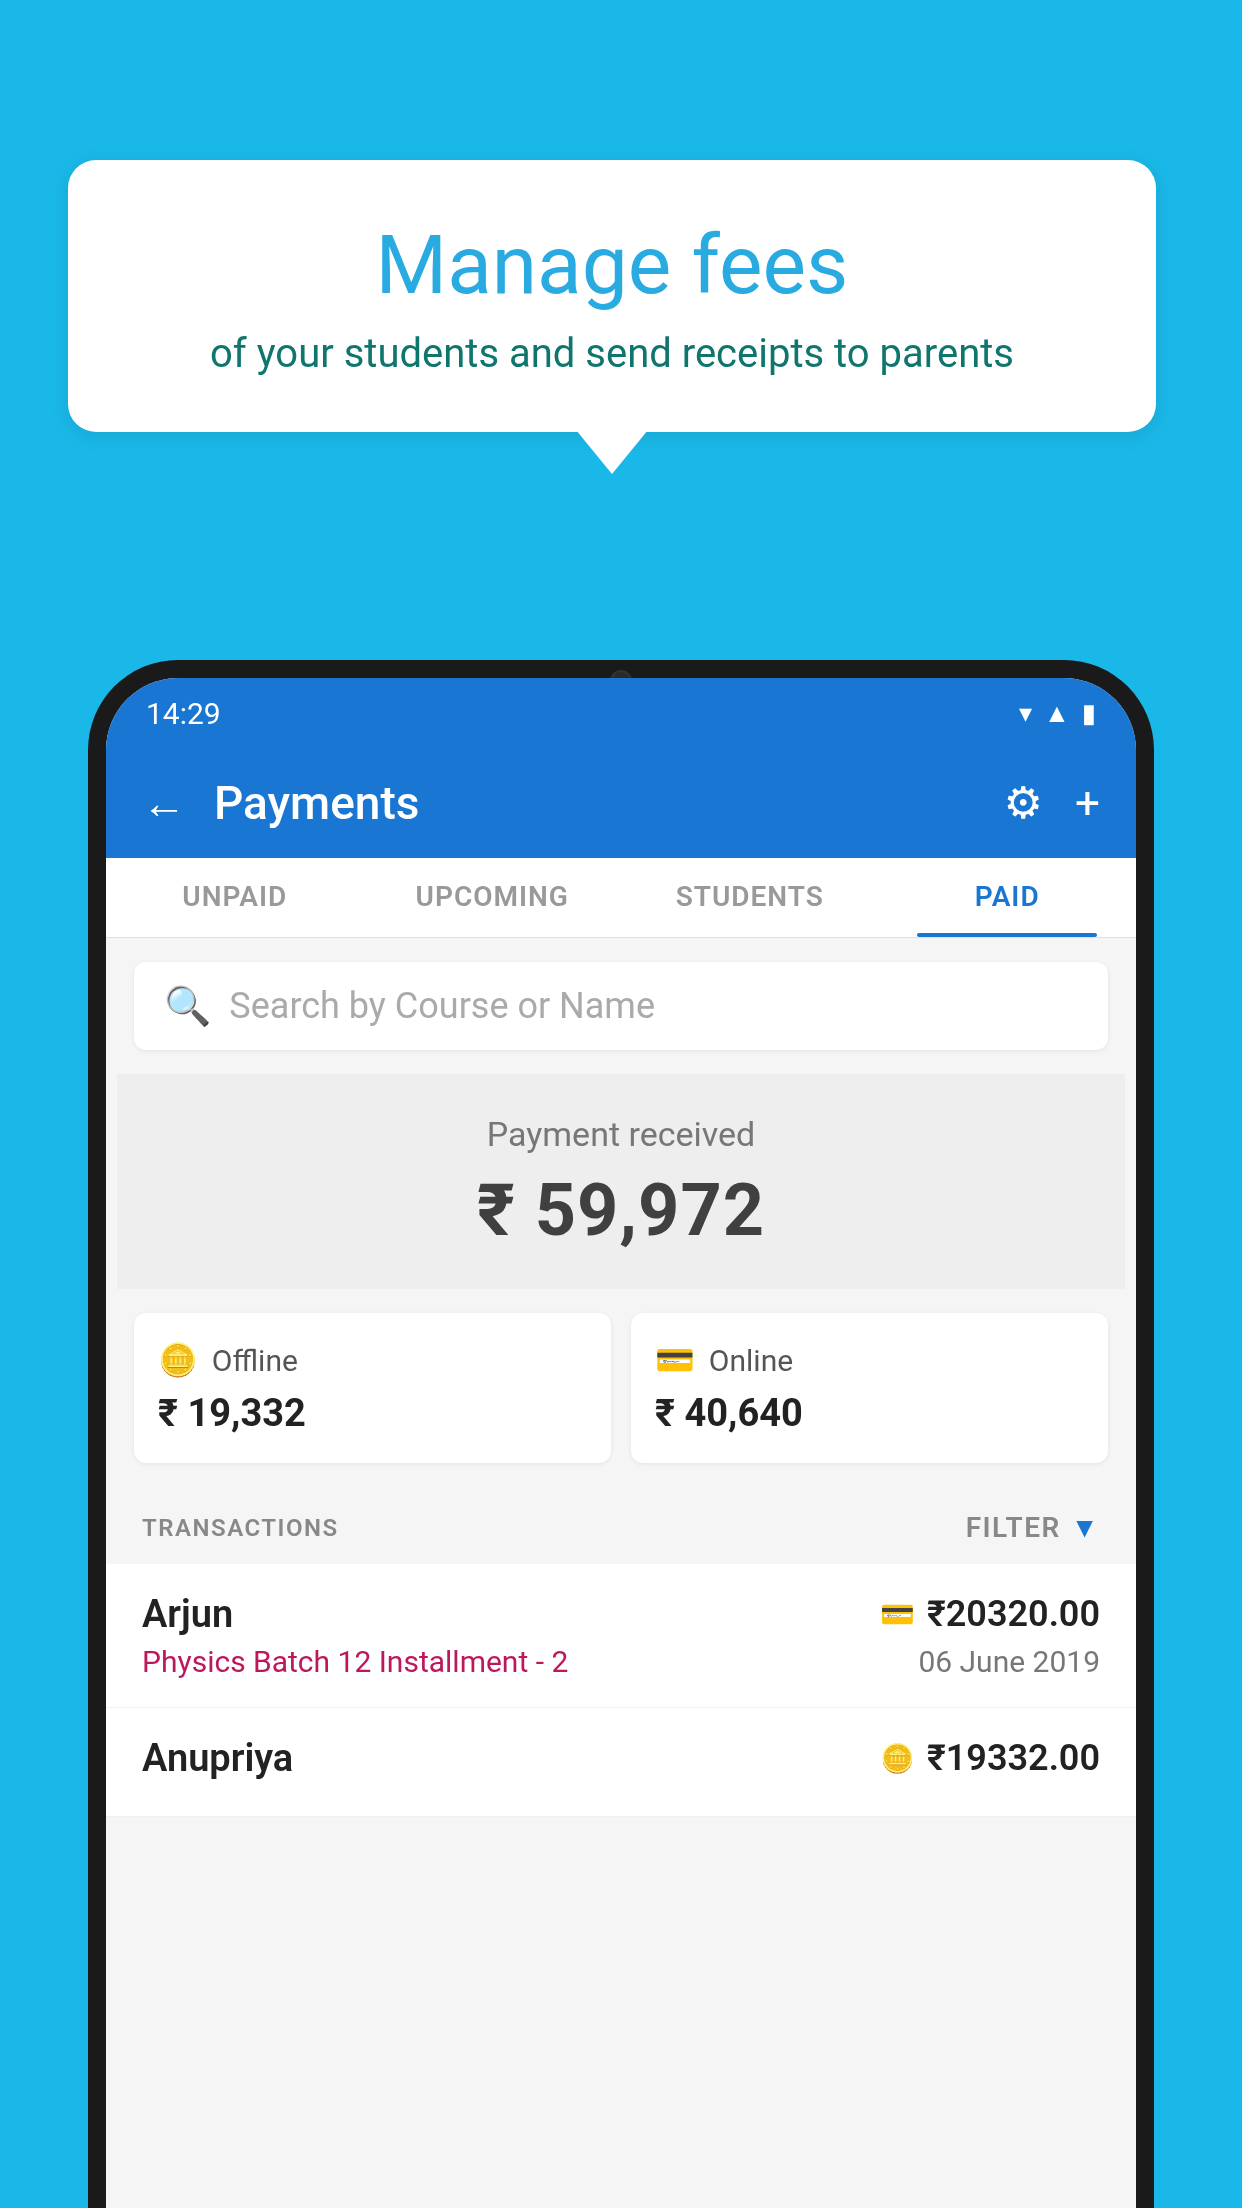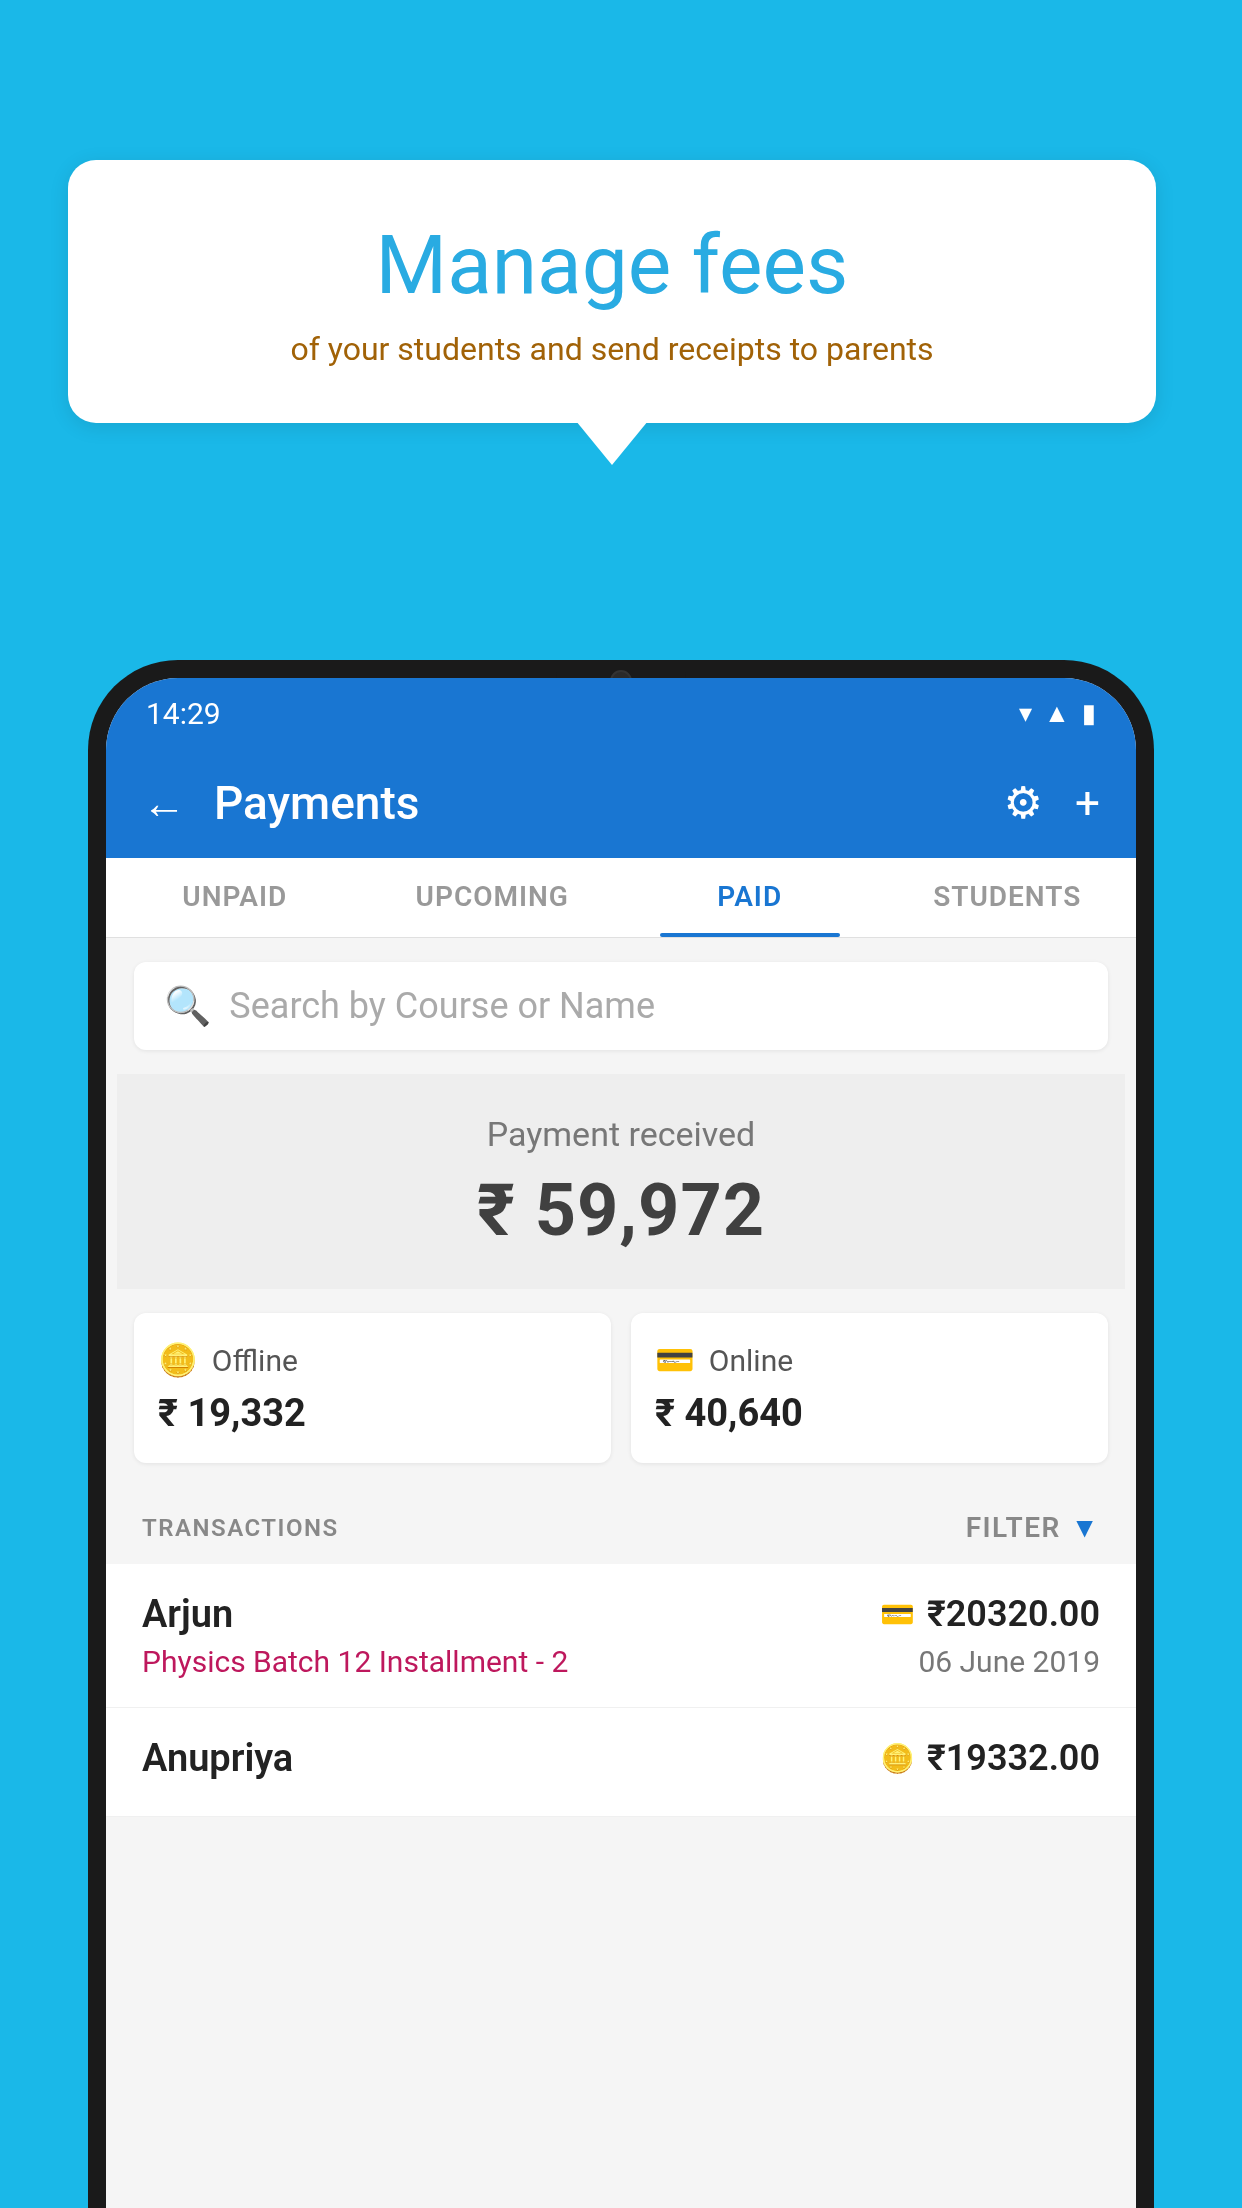--- a/index.html
+++ b/index.html
@@ -37,22 +37,22 @@
       border-top: 44px solid white;
     }
     .bubble-title {
       font-size: 82px;
       font-weight: 400;
       color: #29abe2;
       line-height: 1.1;
       margin-bottom: 20px;
     }
     .bubble-subtitle {
-      font-size: 32px;
-      color: #a16207;
+      font-size: 40px;
+      color: #0f766e;
       font-weight: 400;
     }
 
     
     .phone-wrapper {
       position: absolute;
       top: 660px;
       left: 88px;
       right: 88px;
       bottom: 0;
@@ -364,25 +364,25 @@
         </div>
       </div>
 
       <div class="tab-bar">
         <div class="tab-item">
           <span>UNPAID</span>
         </div>
         <div class="tab-item">
           <span>UPCOMING</span>
         </div>
+        <div class="tab-item">
+          <span>STUDENTS</span>
+        </div>
         <div class="tab-item active">
           <span>PAID</span>
-        </div>
-        <div class="tab-item">
-          <span>STUDENTS</span>
         </div>
       </div>
 
       <div class="search-bar">
         <span class="search-icon-wrap">🔍</span>
         <span class="search-placeholder">Search by Course or Name</span>
       </div>
 
       <div class="payment-section">
         <div class="payment-label">Payment received</div>

